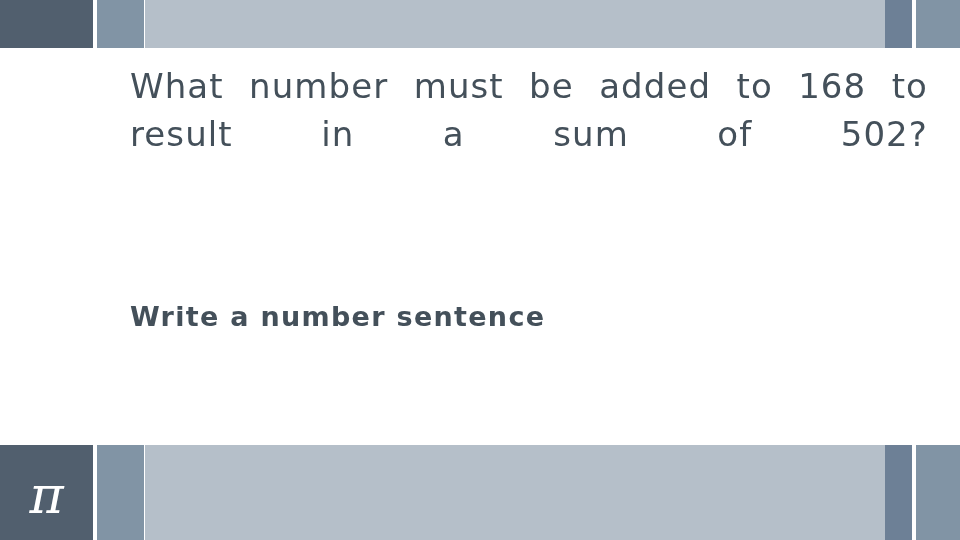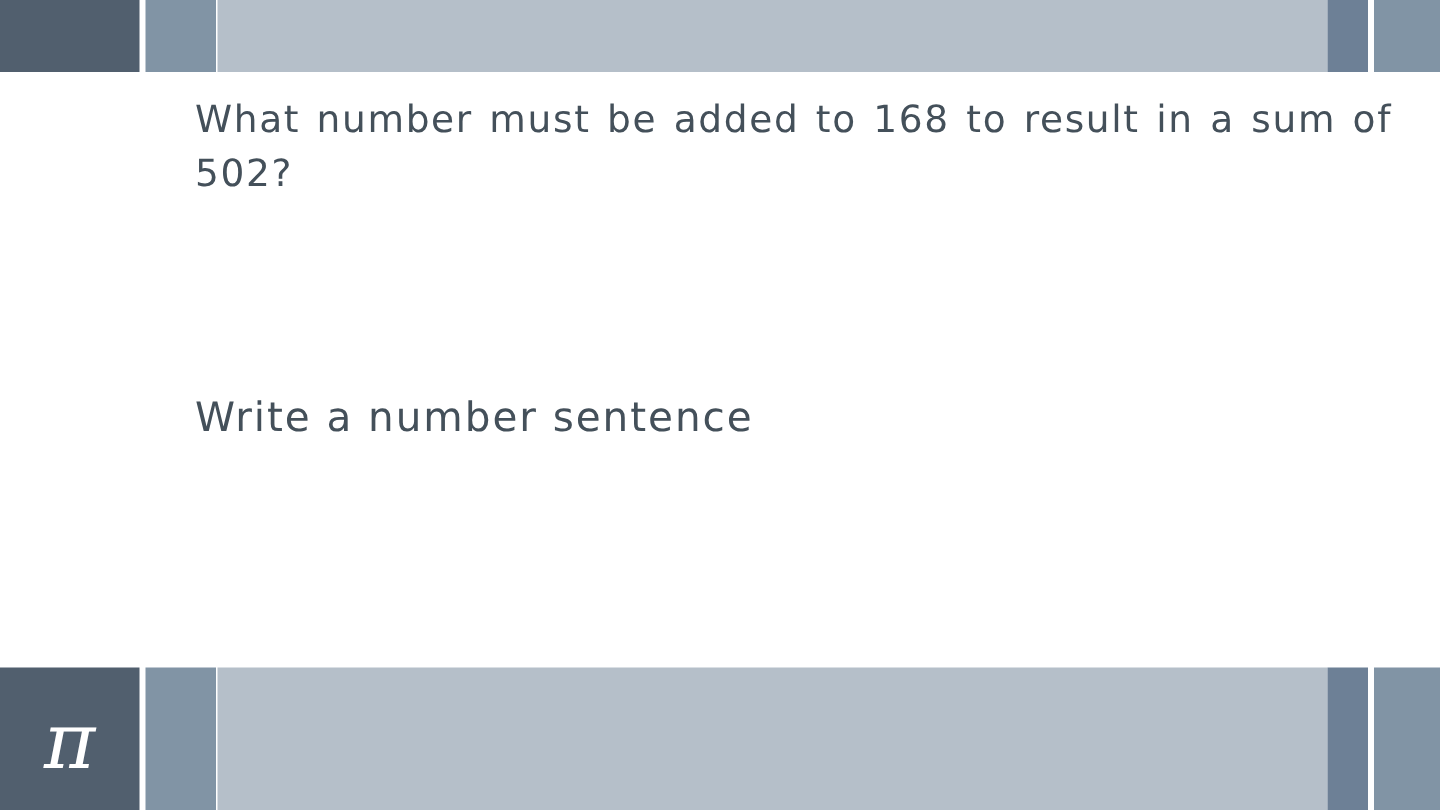--- a/index.html
+++ b/index.html
@@ -88,41 +88,41 @@
     margin: 0;
     padding: 0;
     white-space: nowrap;
   }
   .body-block {
     margin-top: 10px;
     width: 798px;
   }
   .body-text {
     font-family: "DejaVu Sans", sans-serif;
-    font-size: 25px;
+    font-size: 34px;
     font-weight: 400;
     color: #44505a;
     letter-spacing: 1.1px;
     line-height: 1.42;
     margin: 0;
     text-align: justify;
     text-justify: inter-word;
   }
   .body-text::after {
     content: "";
     display: inline-block;
     width: 100%;
   }
   .spacer {
     height: 92px;
   }
   .subtext {
     font-family: "DejaVu Sans", sans-serif;
     font-size: 27px;
-    font-weight: 400;
+    font-weight: 700;
     color: #44505a;
     letter-spacing: 1.3px;
     line-height: 1.35;
     margin: 0;
     white-space: nowrap;
   }
 </style>
 </head>
 <body>
 

